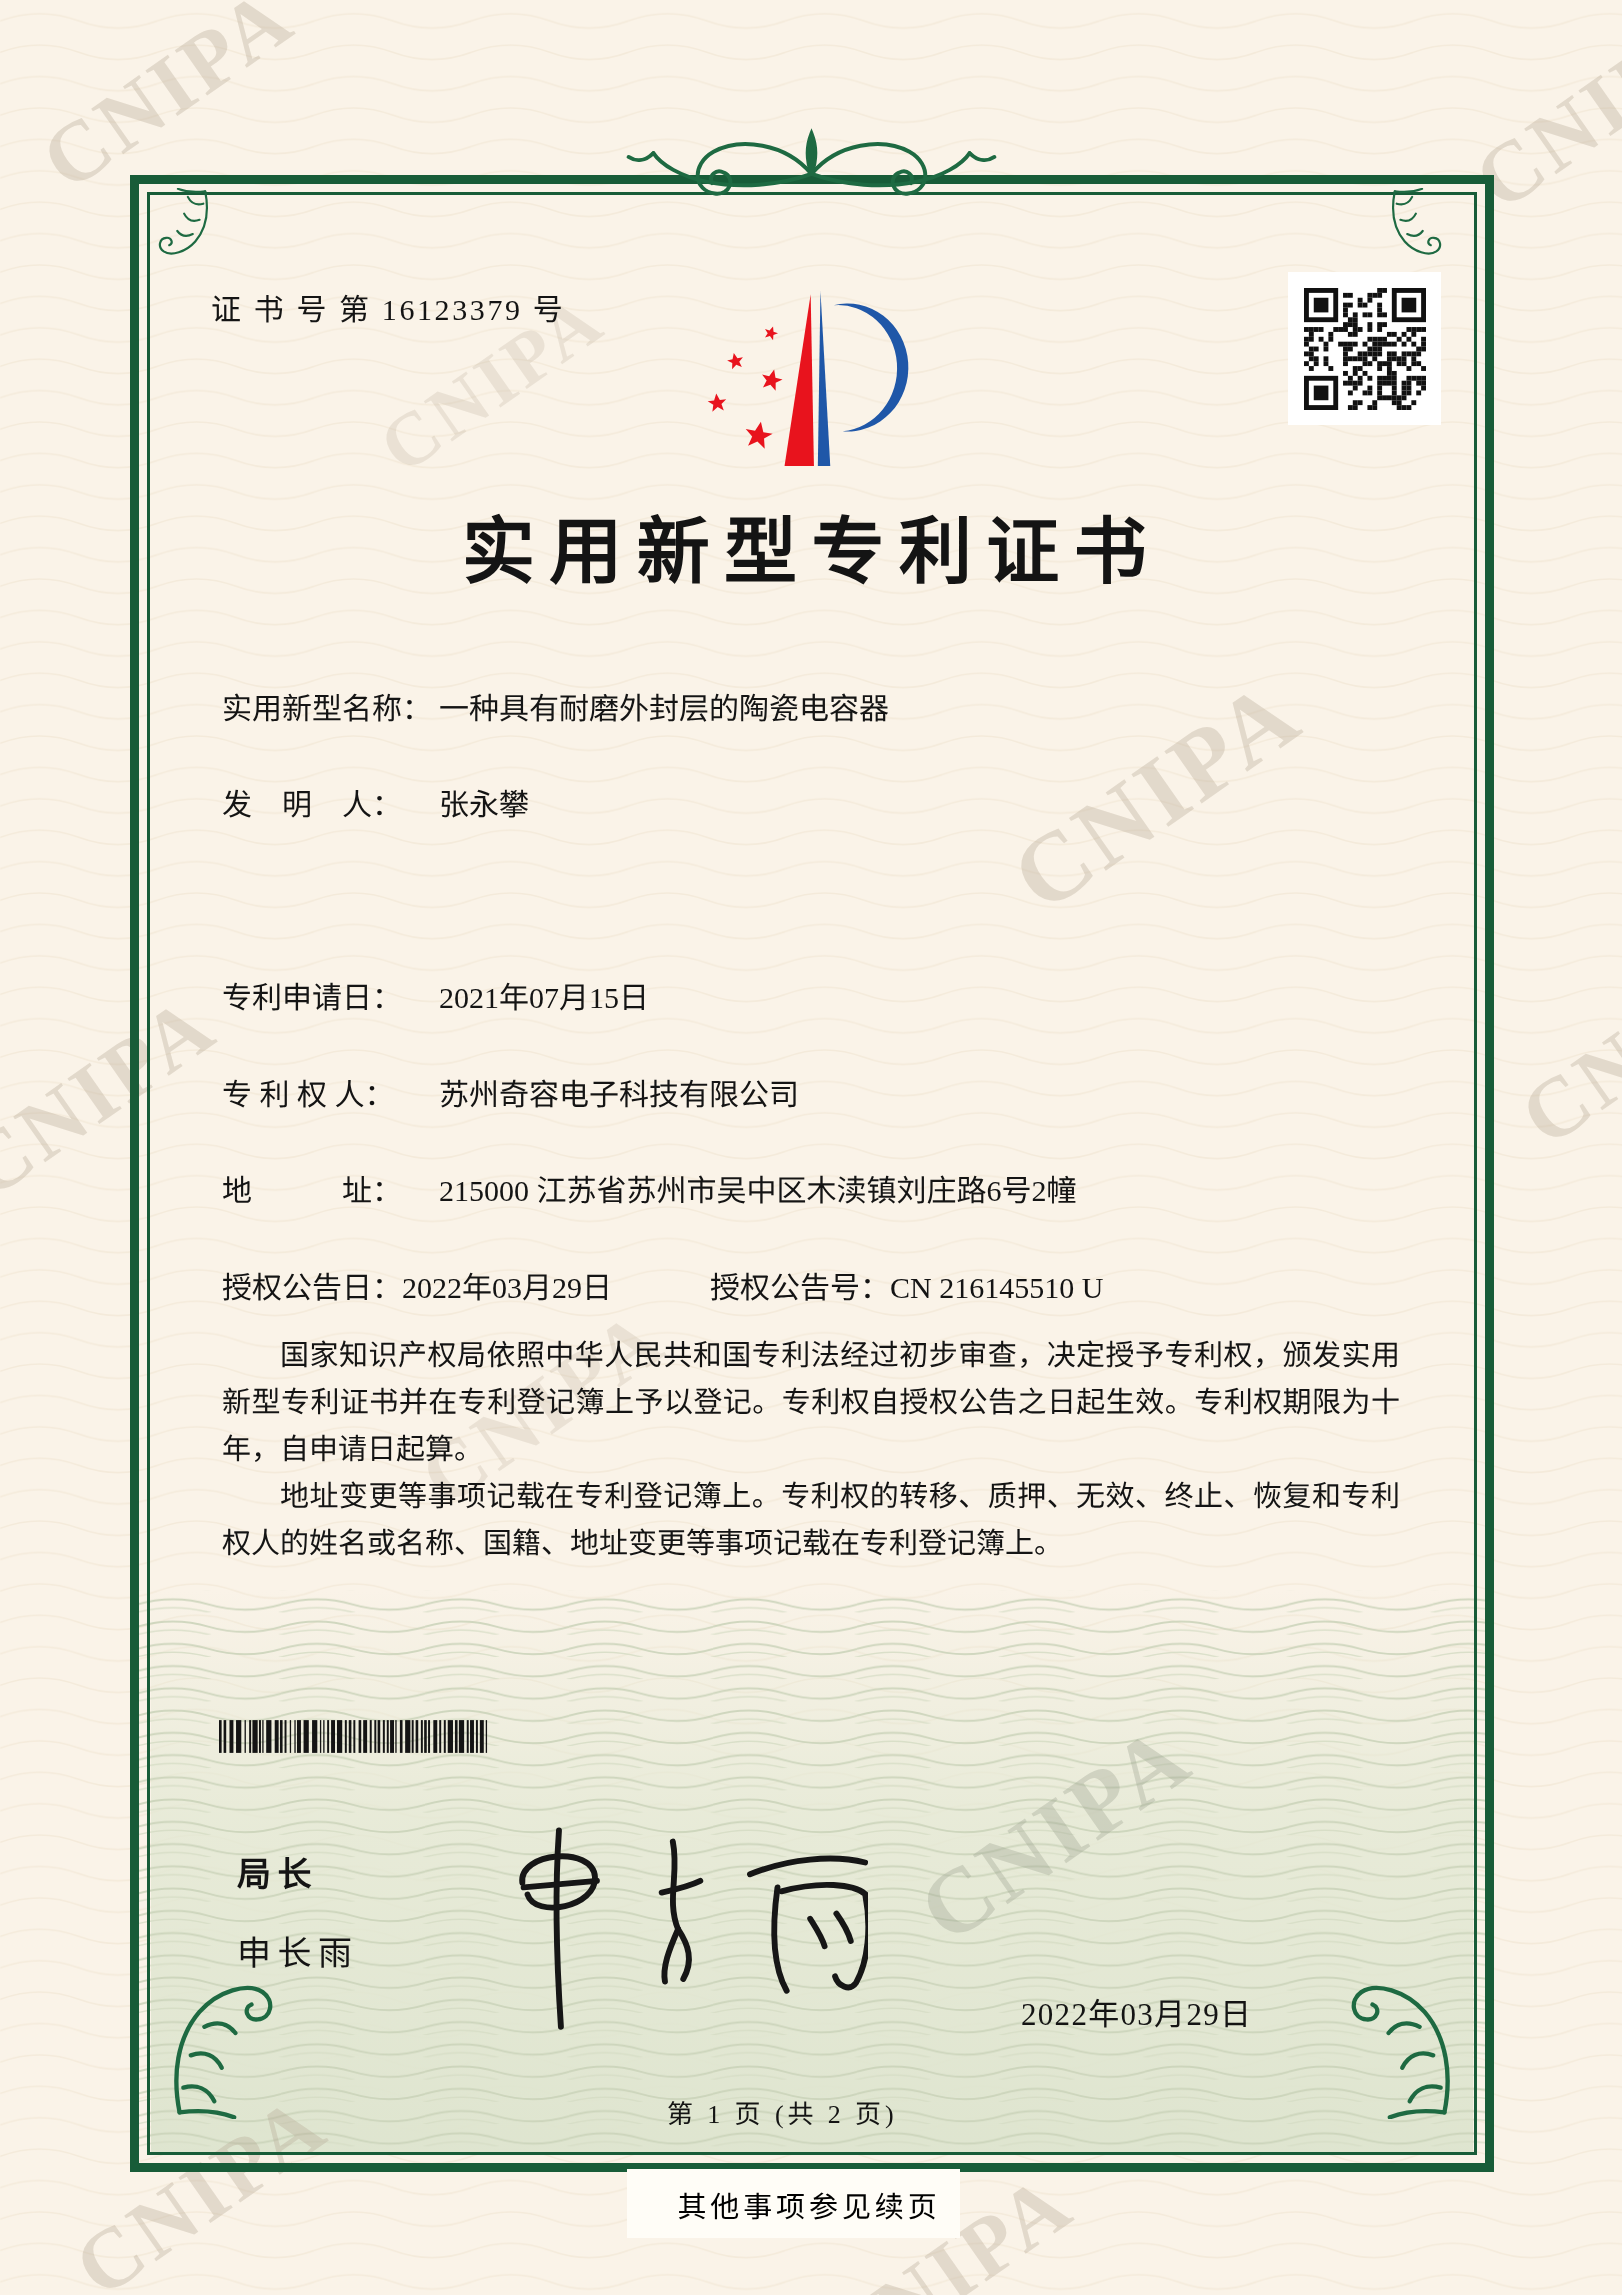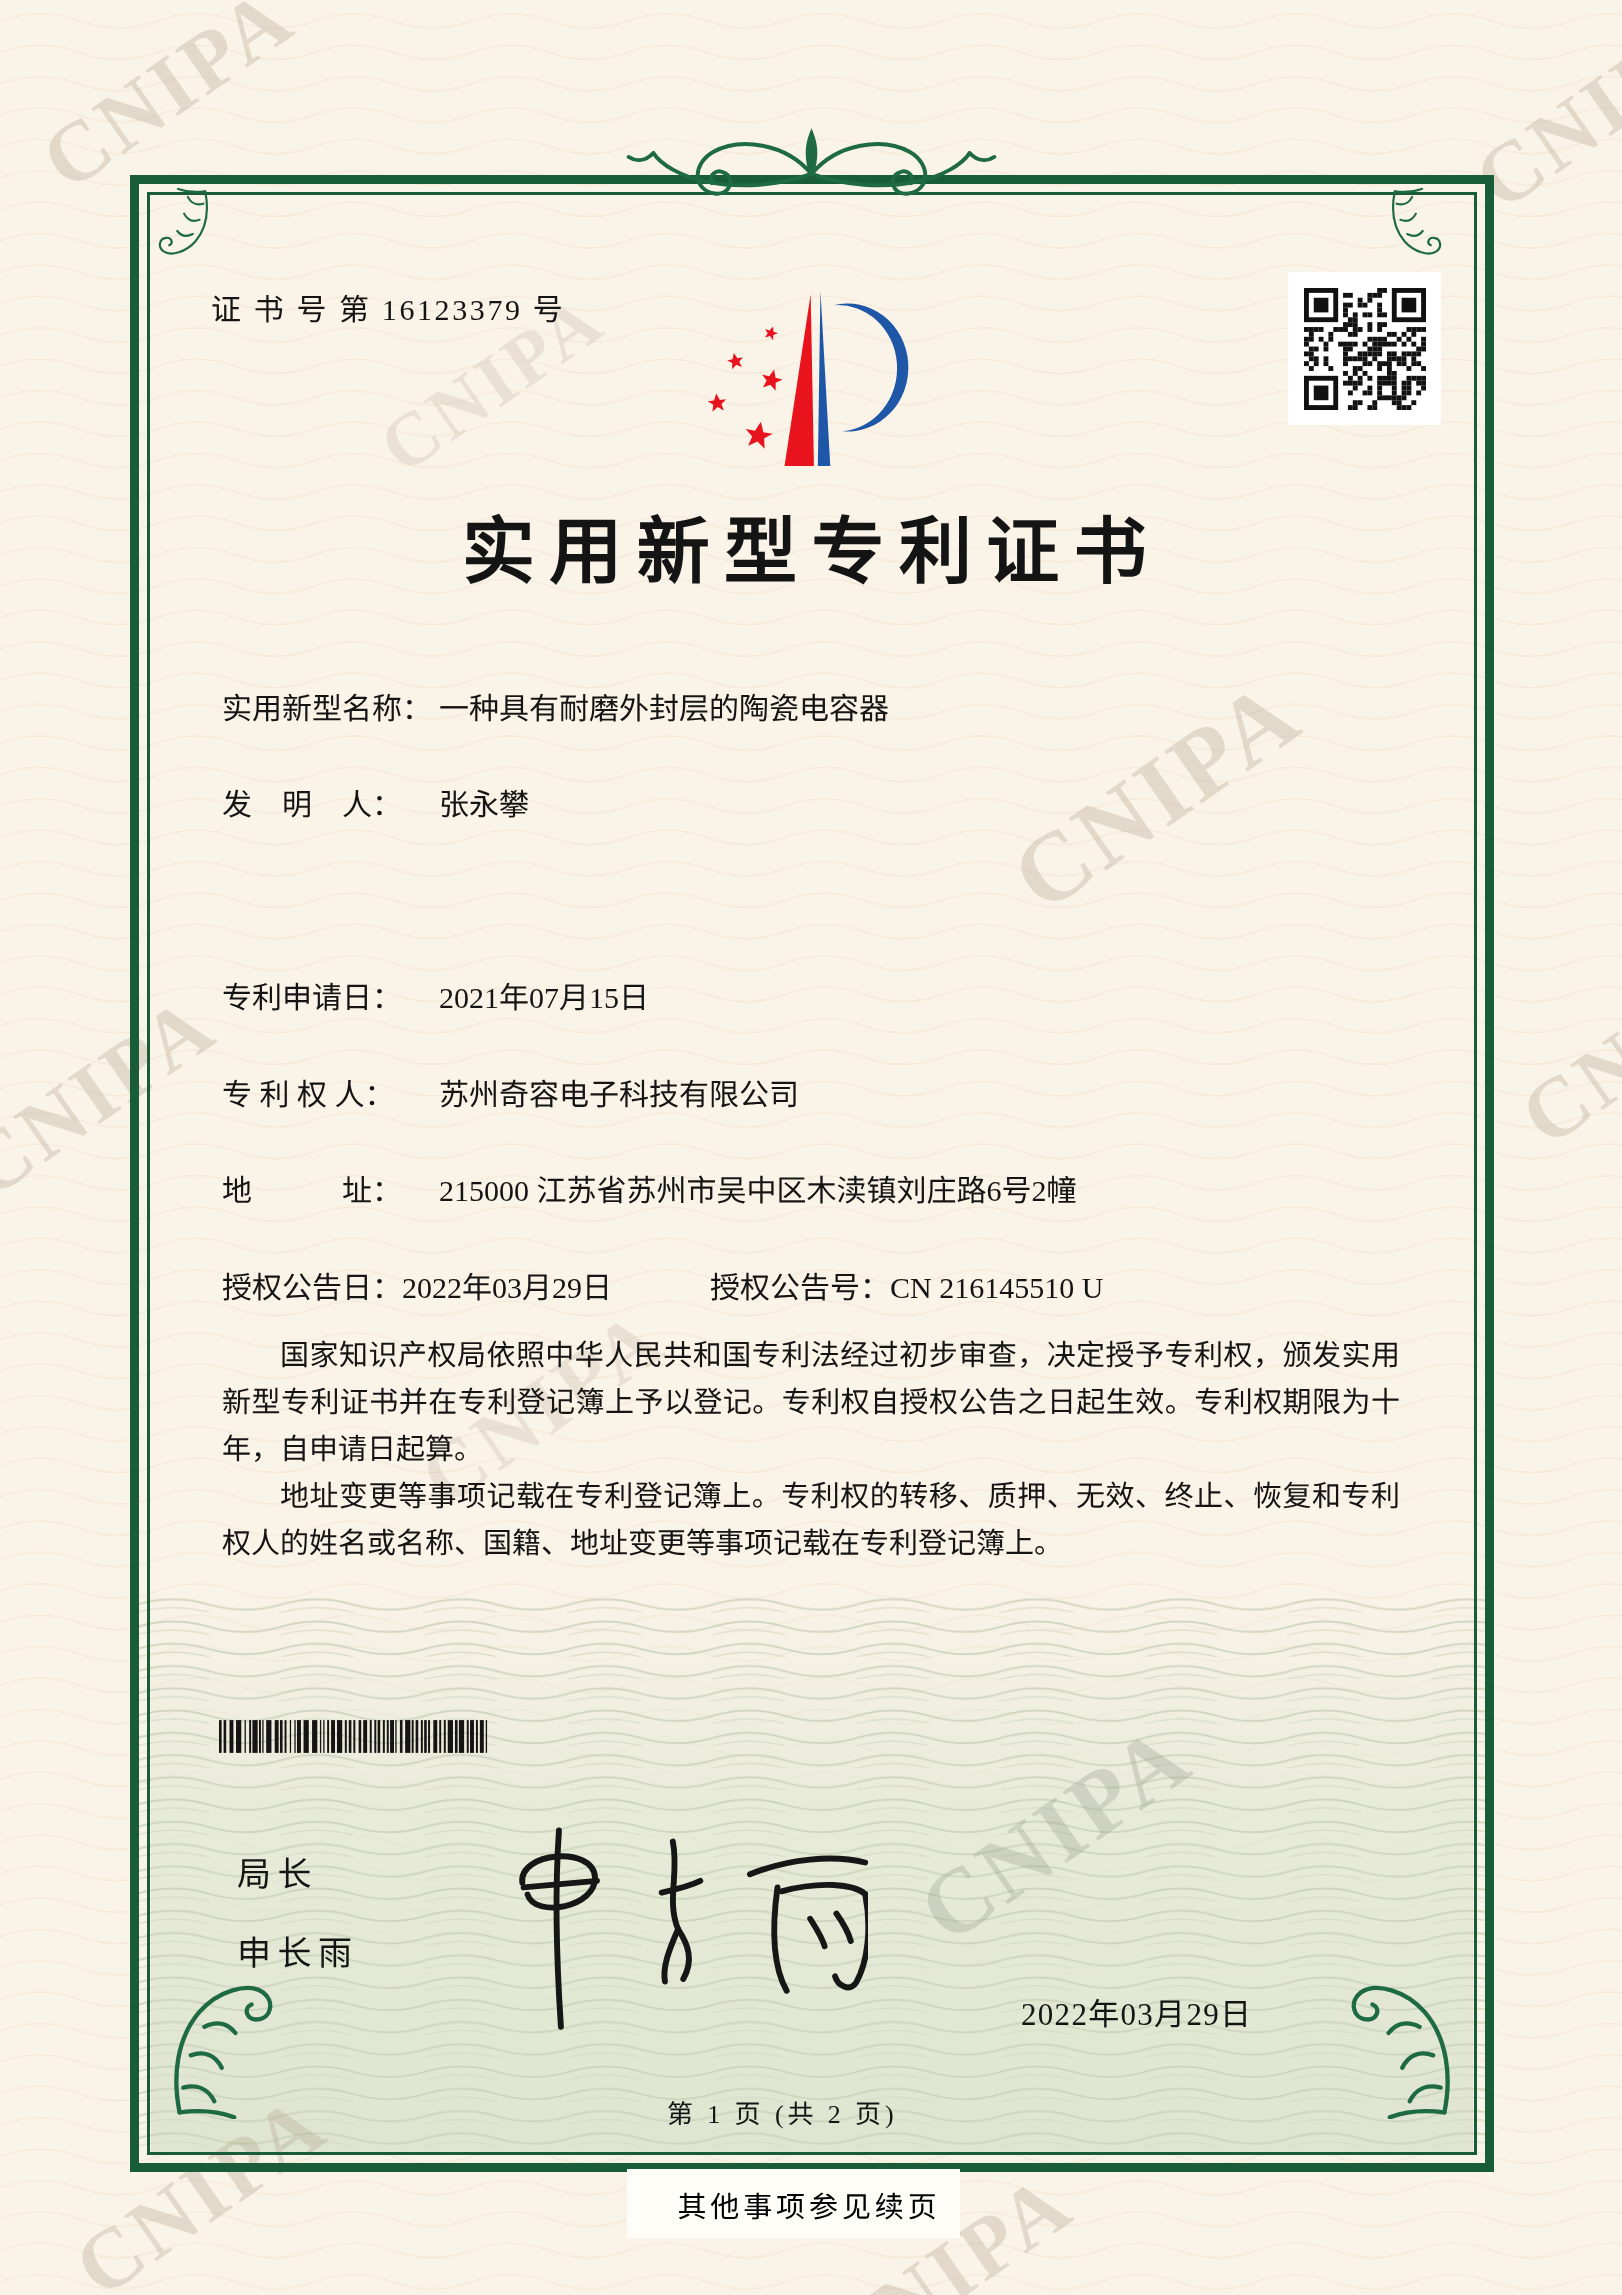--- a/index.html
+++ b/index.html
@@ -22,21 +22,21 @@
   .ct{z-index:5;color:#141414;}
   #cert-no{left:211px;top:285px;font-size:30px;letter-spacing:2.6px;}
   #title{left:50%;top:492px;transform:translateX(-50%);font-size:73px;font-weight:bold;letter-spacing:14.4px;white-space:nowrap;}
   #qr-box{left:1288px;top:272px;width:153px;height:153px;background:#ffffff;display:flex;align-items:center;justify-content:center;}
   .frow{left:222px;font-size:30px;white-space:nowrap;}
   .lab{display:inline-block;width:217px;}
   .gap2{display:inline-block;margin-left:98px;}
   #body-text{left:222px;top:1332px;width:1178px;font-size:29px;line-height:47px;text-align:justify;}
   #body-text p{margin:0;text-indent:2em;}
   #barcode{left:219px;top:1720px;width:272px;height:33px;}
-  #signer-title{left:237px;top:1847px;font-size:34px;letter-spacing:6.5px;}
+  #signer-title{left:237px;top:1847px;font-size:34px;letter-spacing:6.5px;font-weight:bold;}
   #signer-name{left:237px;top:1926px;font-size:34px;letter-spacing:6.5px;}
   #signature{left:475px;top:1801px;z-index:6;}
   #issue-date{left:1021px;top:1989px;font-size:31px;letter-spacing:1.3px;}
   #page-ind{left:667px;top:2093px;font-size:26px;letter-spacing:3.9px;}
   #footer-band{left:627px;top:2169px;width:302px;height:69px;background:#fffdf7;z-index:5;
                display:flex;align-items:center;justify-content:center;padding-left:31px;}
   #footer-band span{font-size:29px;letter-spacing:3.9px;}
 </style>
 </head>
 <body>

